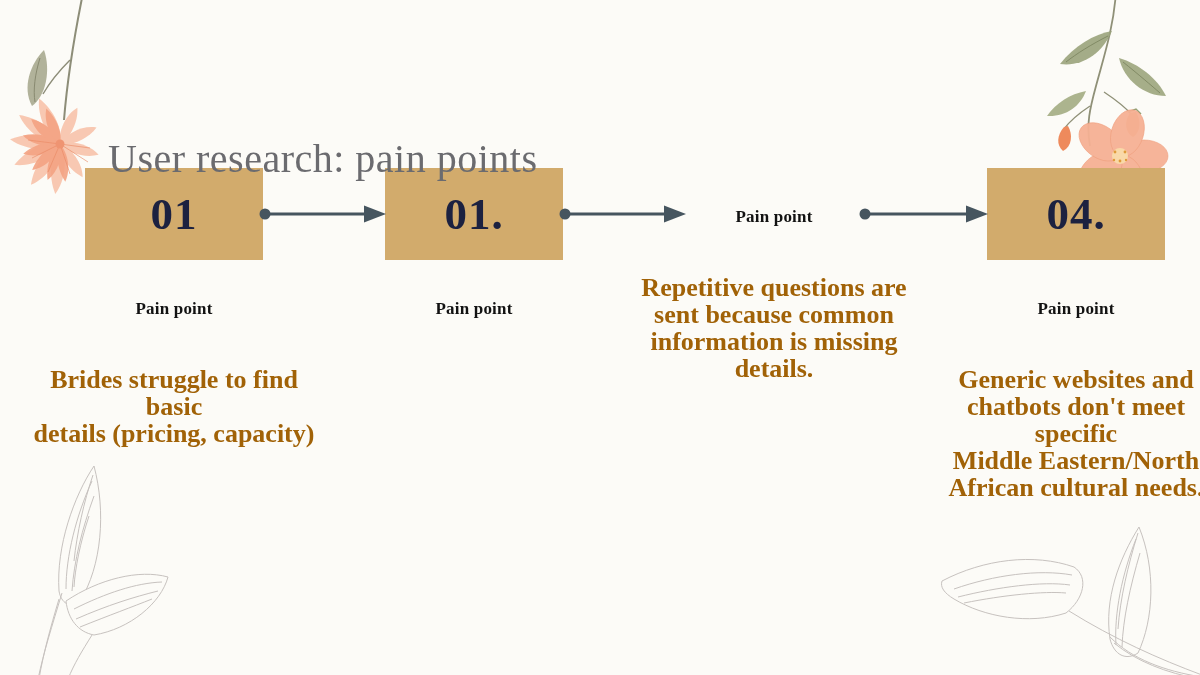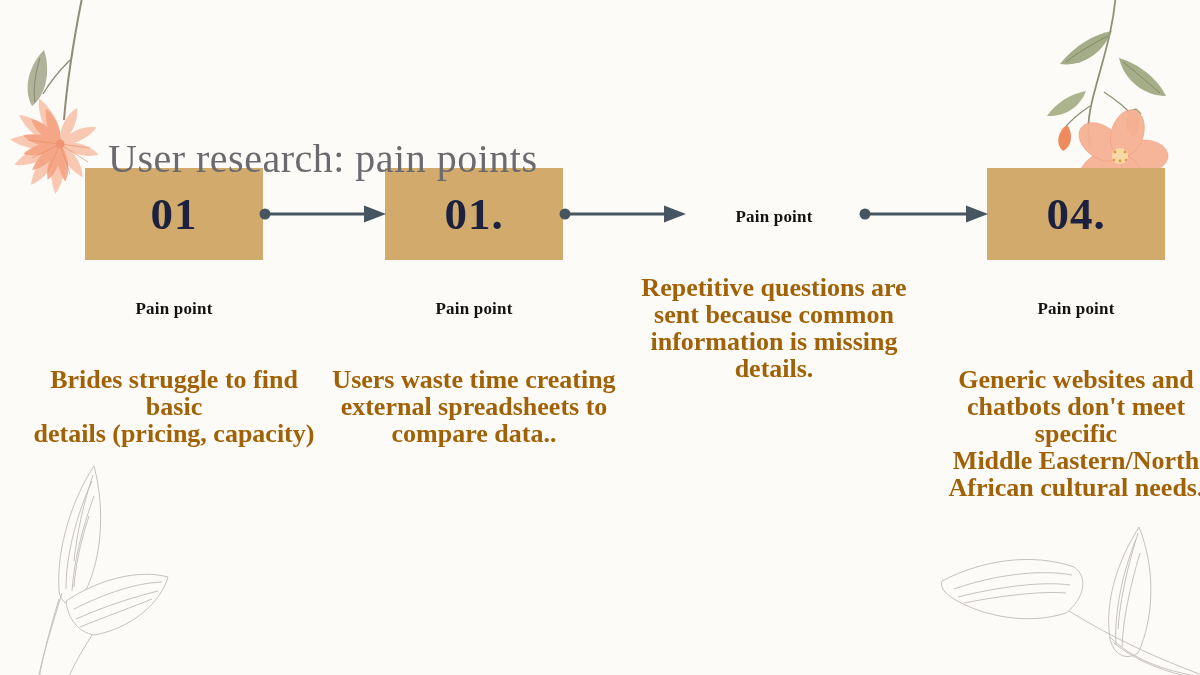--- a/index.html
+++ b/index.html
@@ -158,23 +158,20 @@
   <div class="pp-heading">Pain point</div>
   <div class="pp-body">Brides struggle to find basic
 details (pricing, capacity)</div>
 </div>
 
 <div class="col" style="left:324px">
   <div class="num-box">
     <span class="num">01.</span>
   </div>
   <div class="pp-heading">Pain point</div>
-  <div class="pp-body">Users waste time creating
-external spreadsheets to
-compare data..</div>
 </div>
 
 <div class="col" style="left:624px">
   <div class="pp-heading">Pain point</div>
   <div class="pp-body">Repetitive questions are
 sent because common
 information is missing
 details.</div>
 </div>
 

